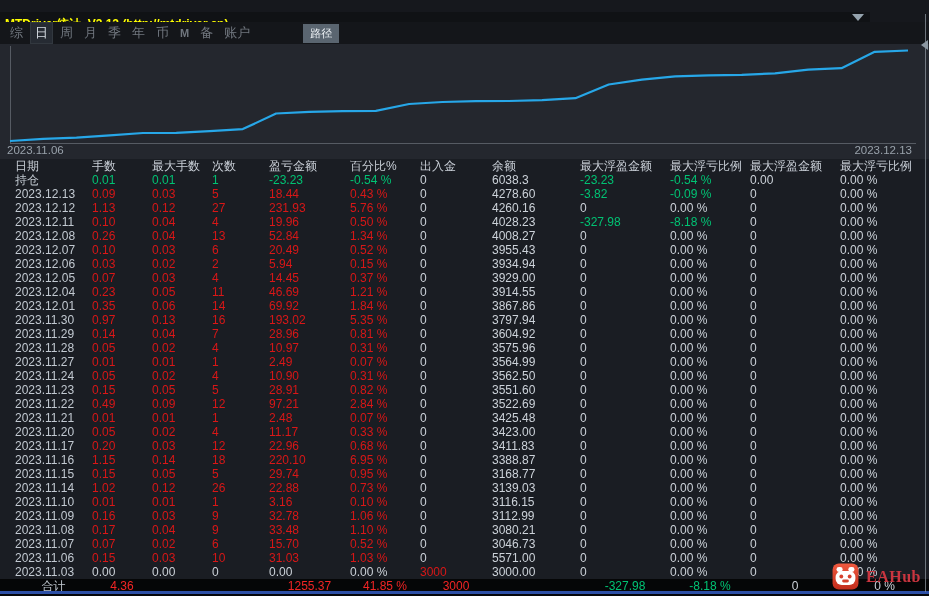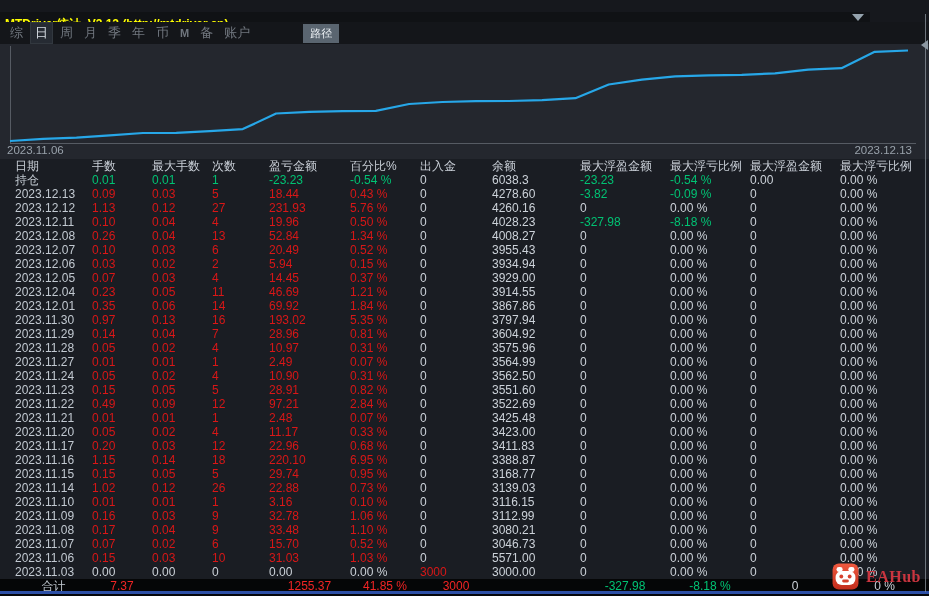--- a/index.html
+++ b/index.html
@@ -547,21 +547,21 @@
         <span class="tcell c-w">0.00 %</span>
         <span class="tcell c-r">3000</span>
         <span class="tcell c-w">3000.00</span>
         <span class="tcell c-w">0</span>
         <span class="tcell c-w">0.00 %</span>
         <span class="tcell c-w">0</span>
         <span class="tcell c-w">0.00 %</span>
       </div>
       <div class="trow total">
         <span class="tcell c-d">合计</span>
-        <span class="tcell c-r">7.37</span>
+        <span class="tcell c-r">4.36</span>
         <span class="tcell c-r"></span>
         <span class="tcell c-r"></span>
         <span class="tcell c-r">1255.37</span>
         <span class="tcell c-r">41.85 %</span>
         <span class="tcell c-r">3000</span>
         <span class="tcell c-w"></span>
         <span class="tcell c-g">-327.98</span>
         <span class="tcell c-g">-8.18 %</span>
         <span class="tcell c-w">0</span>
         <span class="tcell c-w">0 %</span>

